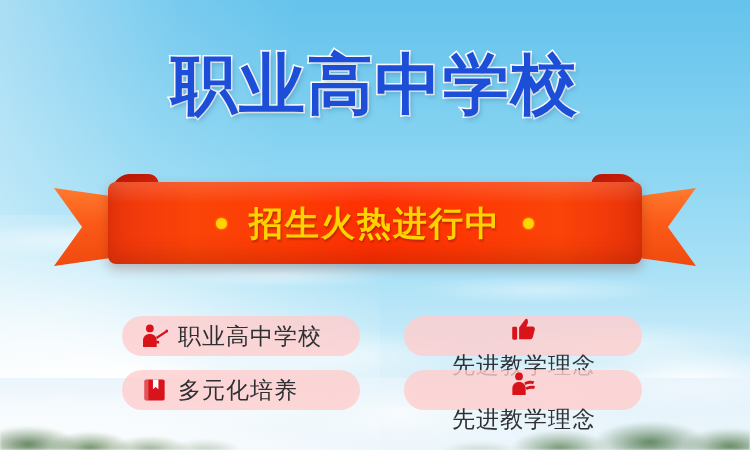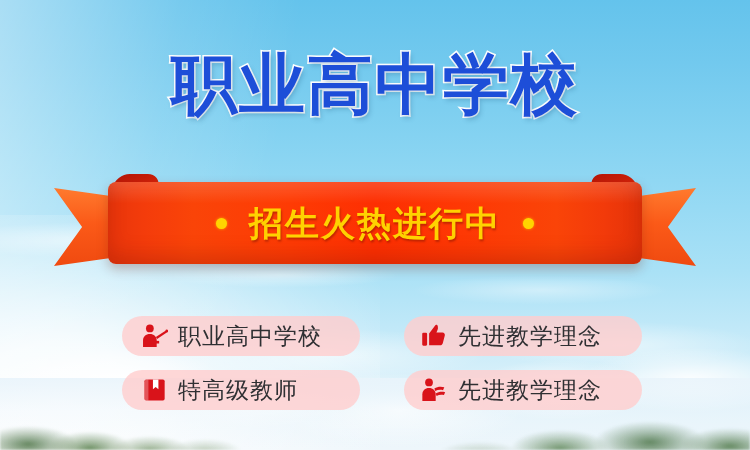--- a/index.html
+++ b/index.html
@@ -195,21 +195,21 @@
   .pill .ic svg{ display:block; }
   .pill .lbl{
     font-family:"DejaVu Sans","Liberation Sans",sans-serif;
     font-size:23px;
     line-height:1;
     letter-spacing:1px;
     color:#2f3033;
     white-space:nowrap;
   }
   
-  .features .pill:nth-child(2n){ padding-left:16px; }
+  .features .pill:nth-child(2n){ padding-left:16px;flex-direction:column; }
 </style>
 </head>
 <body>
 
 <div class="banner-stage">
 
   <div class="sky"></div>
   <div class="cloud-wisps"></div>
   <div class="cloud-band"></div>
   <div class="sun-glow"></div>
@@ -261,21 +261,21 @@
     </div>
 
     <div class="pill">
       <span class="ic">
         <svg width="25" height="26" viewBox="0 0 32 32" fill="currentColor" aria-hidden="true">
           <rect x="3" y="2.5" width="26" height="27" rx="2.2"></rect>
           <rect x="3" y="2.5" width="5.2" height="27" fill="#ffffff" opacity=".28"></rect>
           <path d="M14 2.5h7v12.5l-3.5-2.8-3.5 2.8z" fill="#ffffff"></path>
         </svg>
       </span>
-      <span class="lbl">特高级教师</span>
+      <span class="lbl">多元化培养</span>
     </div>
 
     <div class="pill">
       <span class="ic">
         <svg width="27" height="27" viewBox="0 0 32 32" fill="currentColor" aria-hidden="true">
           <circle cx="9.5" cy="6.5" r="4.6"></circle>
           <path d="M1.6 28.5v-8c0-4.3 3.3-7.5 7.9-7.5s7.9 3.2 7.9 7.5v8H1.6z"></path>
           <path d="M15.8 13.6c3.6-2.1 7.6-2.6 11.8-1.4l-1.5 3.4c-3.3-1-6.4-.6-9.2 1.1z"></path>
           <path d="M17.4 19.6c3.4-2 7.2-2.5 11.2-1.4l-1.4 3.2c-3.1-.9-6-.5-8.7 1.1z"></path>
         </svg>

